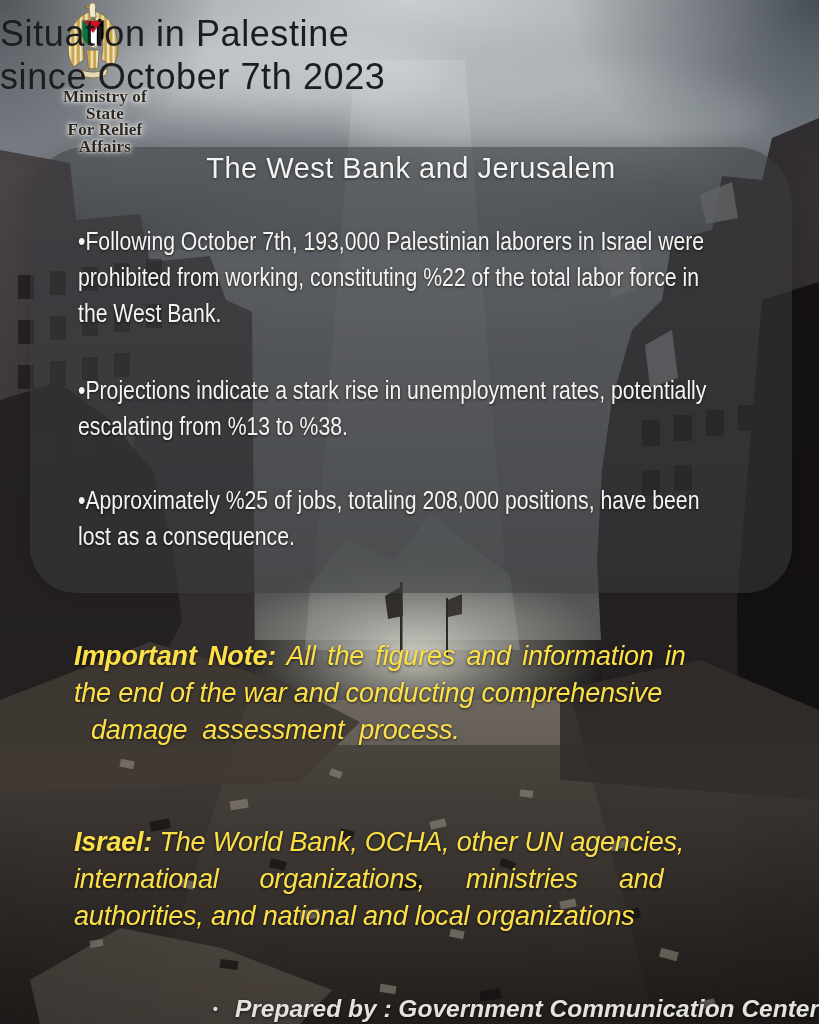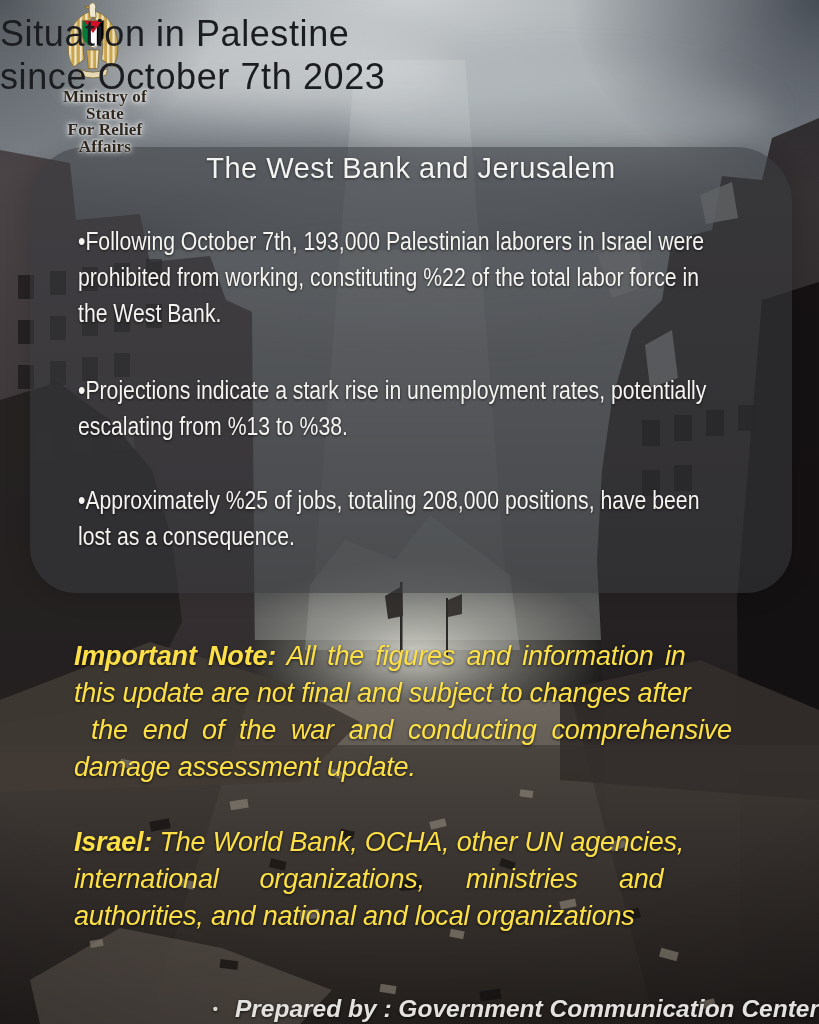--- a/index.html
+++ b/index.html
@@ -259,23 +259,22 @@
     </div>
     <div class="bullet">
       <div class="line">•Approximately %25 of jobs, totaling 208,000 positions, have been</div>
       <div class="line">lost as a consequence.</div>
     </div>
   </div>
 </div>
 
 <div class="para note">
   <div class="line"><span class="lead">Important Note:</span><span> All the figures and information in</span></div>
-  <div class="line">this update are not final and subject to changes after</div>
   <div class="line">the end of the war and conducting comprehensive</div>
-  <div class="line">damage assessment update.</div>
+  <div class="line">damage assessment process.</div>
 </div>
 
 <div class="para sources">
   <div class="line"><span class="lead">Israel:</span><span> The World Bank, OCHA, other UN agencies,</span></div>
   <div class="line">international organizations, ministries and</div>
   <div class="line">authorities, and national and local organizations</div>
 </div>
 
 <div class="footer">
   <span class="dot">•</span><span>Prepared by : Government Communication Center</span>

